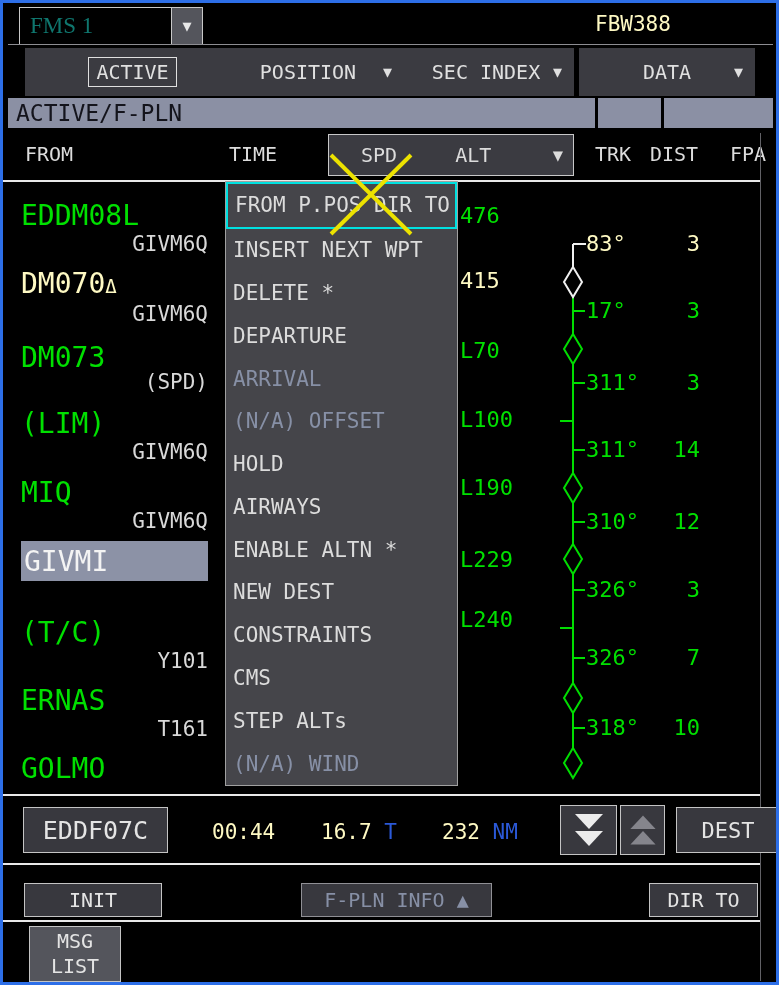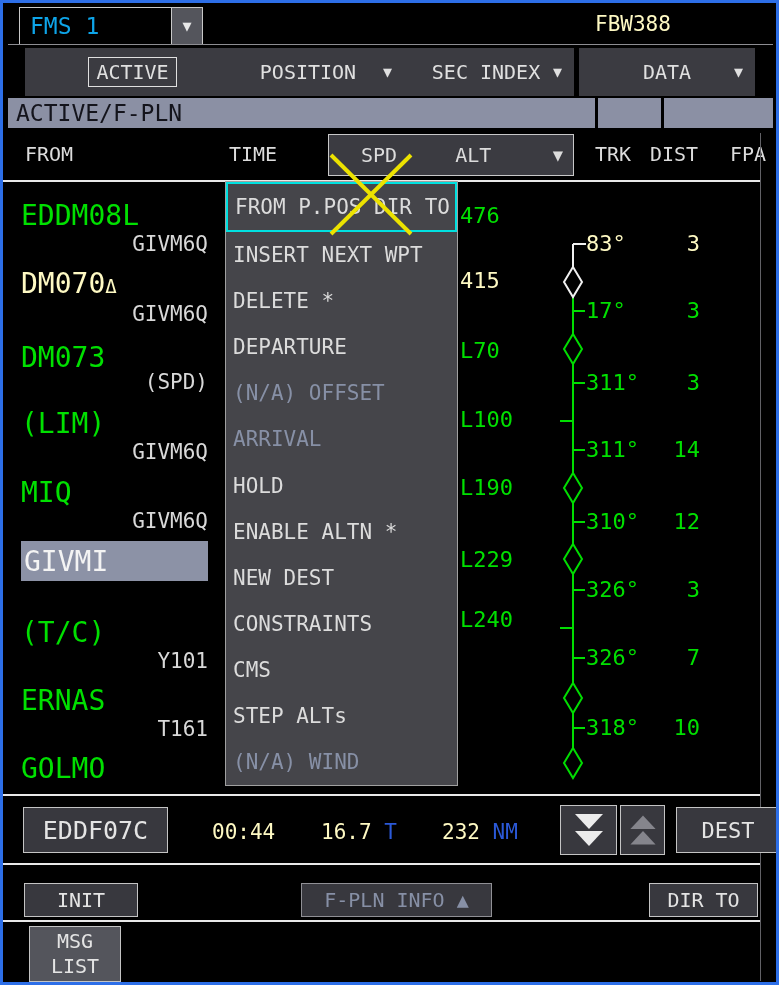--- a/index.html
+++ b/index.html
@@ -2,21 +2,21 @@
 <html><head>
 <meta charset="utf-8">
 <style>
   html,body{margin:0;padding:0;background:#000;}
   body{font-family:"DejaVu Sans Mono", monospace;}
   #frame{position:relative;width:779px;height:985px;background:#000;overflow:hidden;
          box-sizing:border-box;border:3px solid #2d6fe8;}
   .abs{position:absolute;}
   .white{color:#fef9c3;}
   .green{color:#00e000;}
-  .cyan{color:#0ea5e9;}
+  .cyan{color:#0f766e;font-family:Liberation Serif, serif;}
   
   .fms-box{left:16px;top:4px;width:182px;height:36px;border:1px solid #c8c8c8;display:flex;background:#000;}
   .fms-label{flex:1;display:flex;align-items:center;padding-left:10px;font-size:23px;}
   .fms-arrow{width:30px;background:#54555c;border-left:1px solid #c8c8c8;display:flex;align-items:center;justify-content:center;color:#e8e8e8;font-size:15px;}
   .flight-id{left:592px;top:9px;font-size:21px;}
   .topline{left:5px;top:41px;width:765px;height:1px;background:#8d8d92;}
   
   .tab{top:45px;height:48px;background:#3b3b41;display:flex;align-items:center;justify-content:center;color:#e0e0e0;font-size:20px;}
   .tab .arr{position:absolute;right:12px;font-size:15px;}
   .tab-active-box{border:1px solid #e0e0e0;padding:2px 7px;}
@@ -140,23 +140,24 @@
       <div class="abs legdist green" style="top: 642px;">7</div>
       <div class="abs legtrk green" style="top: 712px;">318°</div>
       <div class="abs legdist green" style="top: 712px;">10</div>
     </div>
 
   <div class="abs menu" id="ctx-menu">
       <div class="menu-item selected">FROM P.POS DIR TO</div>
       <div class="menu-item">INSERT NEXT WPT</div>
       <div class="menu-item">DELETE *</div>
       <div class="menu-item">DEPARTURE</div>
+      <div class="menu-item disabled">ARRIVAL</div>
       <div class="menu-item disabled">(N/A) OFFSET</div>
-      <div class="menu-item disabled">ARRIVAL</div>
       <div class="menu-item">HOLD</div>
+      <div class="menu-item">AIRWAYS</div>
       <div class="menu-item">ENABLE ALTN *</div>
       <div class="menu-item">NEW DEST</div>
       <div class="menu-item">CONSTRAINTS</div>
       <div class="menu-item">CMS</div>
       <div class="menu-item">STEP ALTs</div>
       <div class="menu-item disabled">(N/A) WIND</div>
     </div>
 
   <div class="abs sep" style="left:0;top:791px;width:757px;"></div>
   <div class="abs btn" style="left:20px;top:804px;width:145px;height:46px;font-size:25px;">EDDF07C</div>
@@ -177,21 +178,21 @@
   </div>
   <div class="abs btn" style="left:617px;top:802px;width:45px;height:50px;">
     <svg width="36" height="36" viewBox="0 0 40 36">
       <polygon points="6,17 34,17 20,2" fill="#85858c"></polygon>
       <polygon points="6,34 34,34 20,19" fill="#85858c"></polygon>
     </svg>
   </div>
   <div class="abs btn" style="left:673px;top:804px;width:104px;height:46px;font-size:22px;">DEST</div>
   <div class="abs sep" style="left:0;top:860px;width:757px;"></div>
 
-  <div class="abs btn foot-txt" style="left:21px;top:880px;width:114px;height:34px;">INIT</div>
+  <div class="abs btn foot-txt" style="left:21px;top:880px;width:138px;height:34px;">INIT</div>
   <div class="abs btn foot-txt" style="left:298px;top:880px;width:191px;height:34px;color:#8790a6;border-color:#909095;">F-PLN INFO ▲</div>
   <div class="abs btn foot-txt" style="left:646px;top:880px;width:109px;height:34px;">DIR TO</div>
   <div class="abs sep" style="left:0;top:917px;width:757px;"></div>
   <div class="abs btn foot-txt" style="left:26px;top:923px;width:92px;height:56px;background:#54555c;white-space:pre-line;text-align:center;line-height:25px;">MSG
 LIST</div>
 
   <svg class="overlay" id="path-overlay" width="779" height="985" viewBox="0 0 779 985">
       <line x1="583" y1="241" x2="570" y2="241" stroke="#f0f0f0" stroke-width="2"></line>
       <line x1="570" y1="241" x2="570" y2="264" stroke="#f0f0f0" stroke-width="2"></line>
       <line x1="570" y1="294" x2="570" y2="747" stroke="#00dd00" stroke-width="2"></line>

